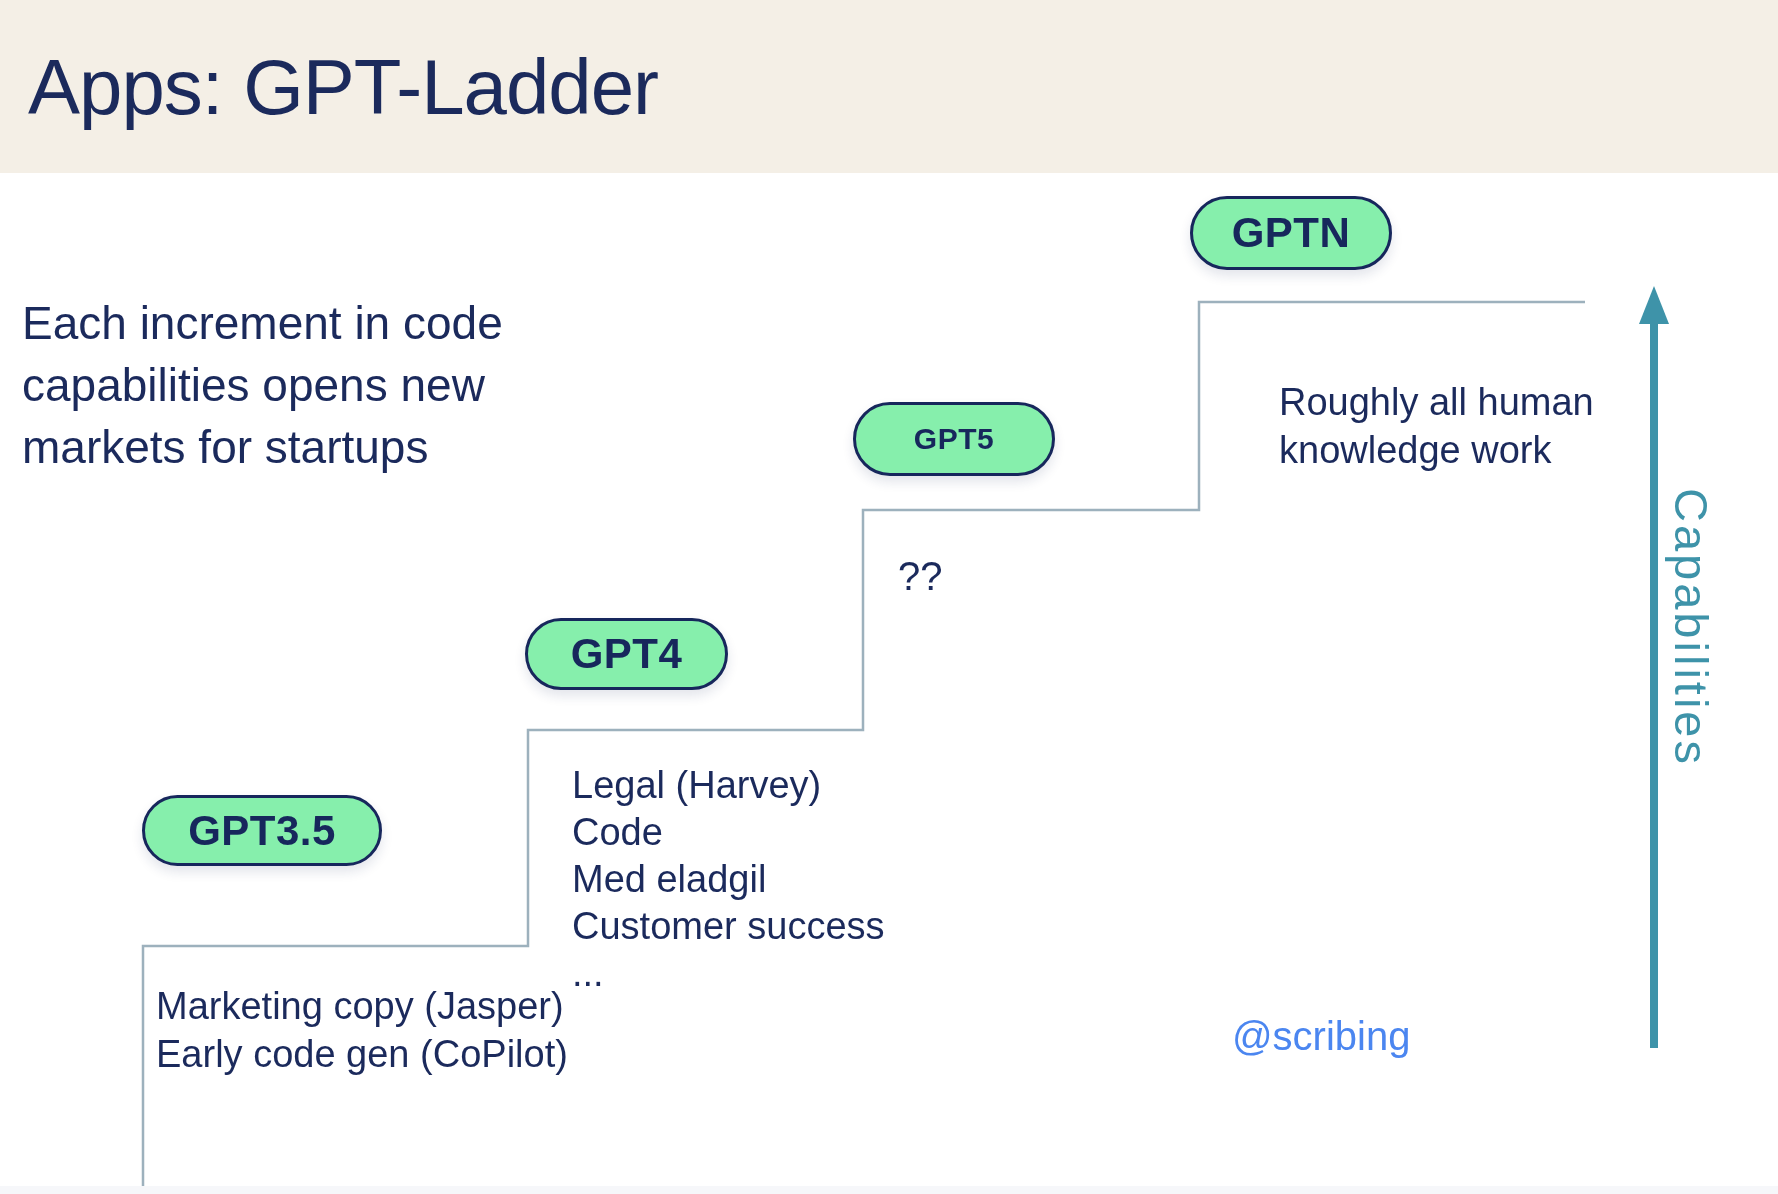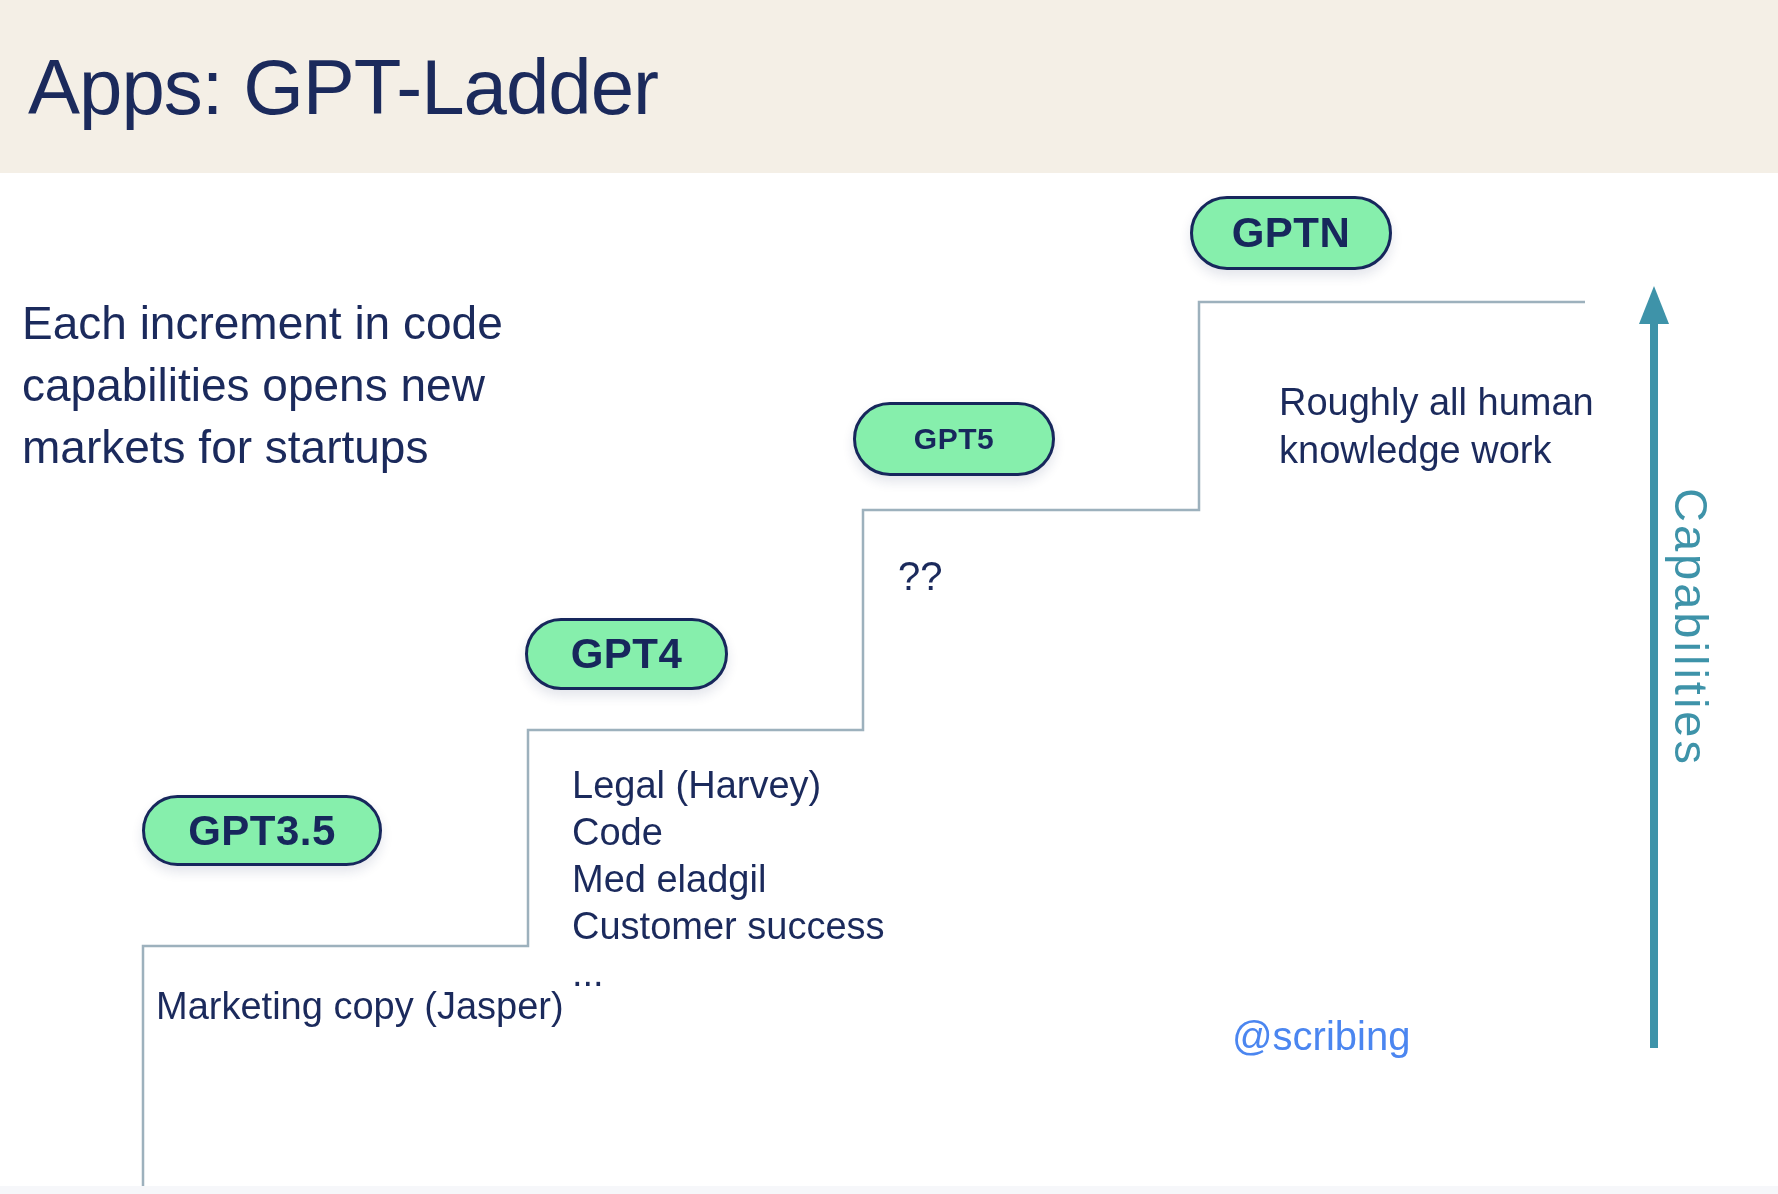--- a/index.html
+++ b/index.html
@@ -84,20 +84,21 @@
   </div>
   <div class="pill" id="pill-gpt5">
     <span>GPT5</span>
   </div>
   <div class="pill" id="pill-gptn">
     <span>GPTN</span>
   </div>
 
   <div class="example-list" id="gpt35-examples">
     <div>Marketing copy (Jasper)</div>
+    <div>Early code gen (CoPilot)</div>
   </div>
 
   <div class="example-list" id="gpt4-examples">
     <div>Legal (Harvey)</div>
     <div>Code</div>
     <div>Med eladgil</div>
     <div>Customer success</div>
     <div>...</div>
   </div>
 

